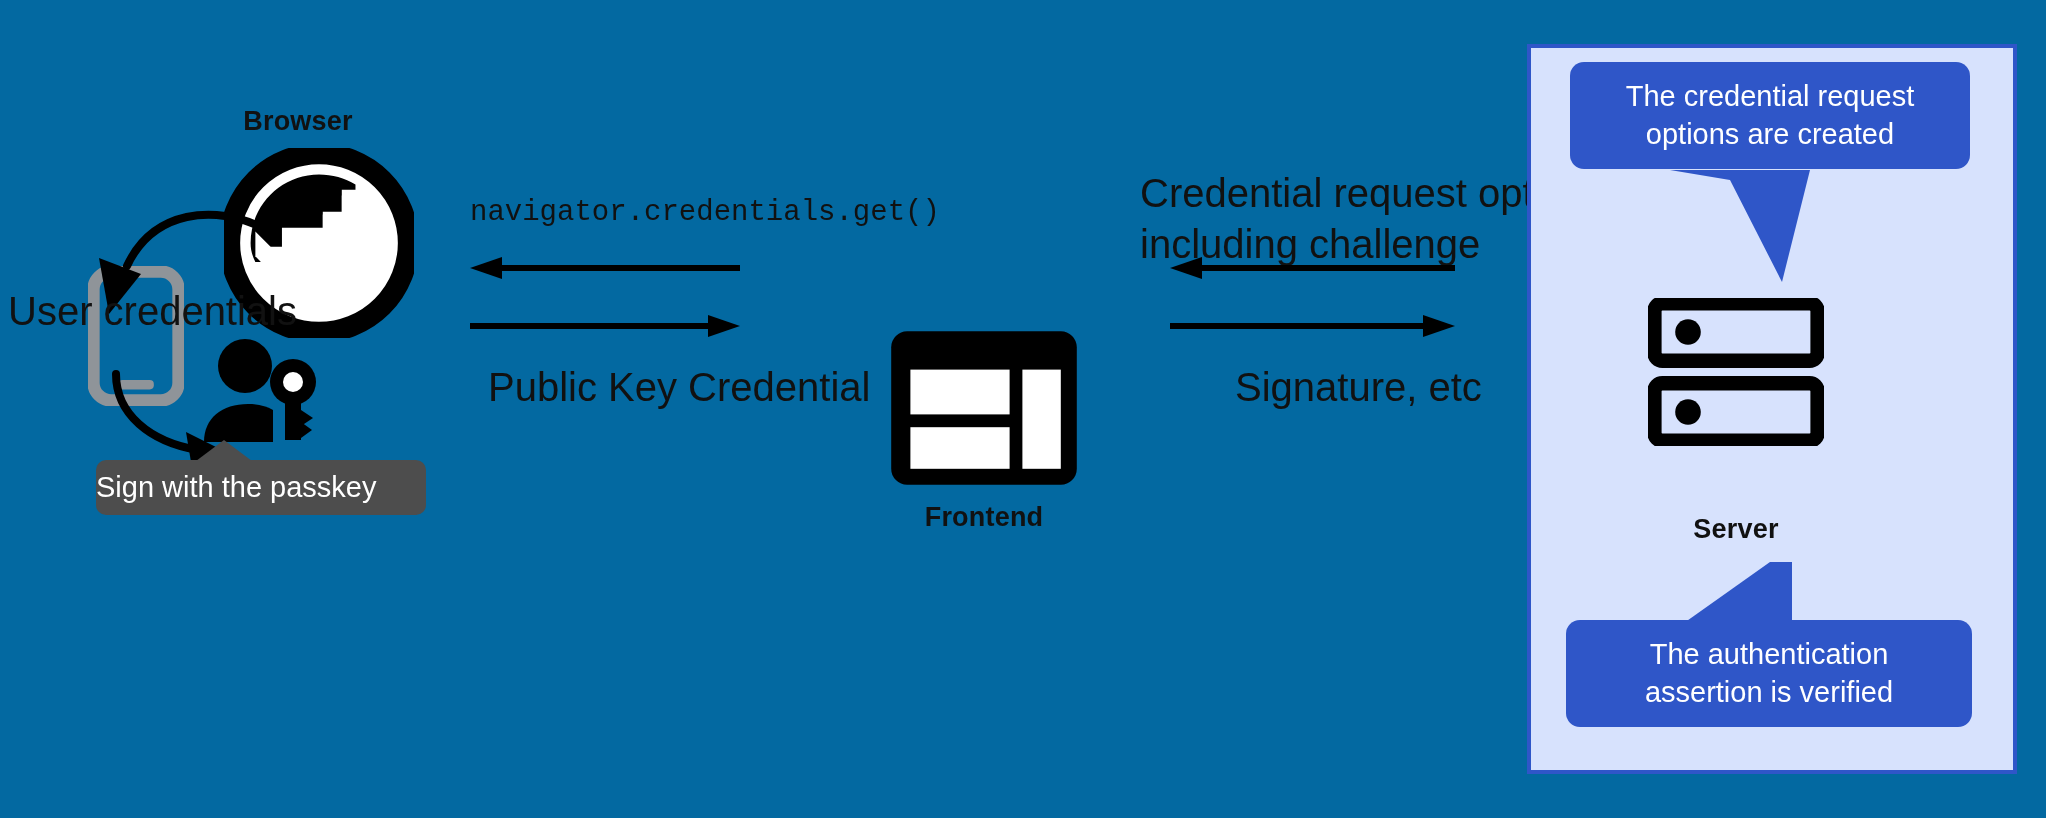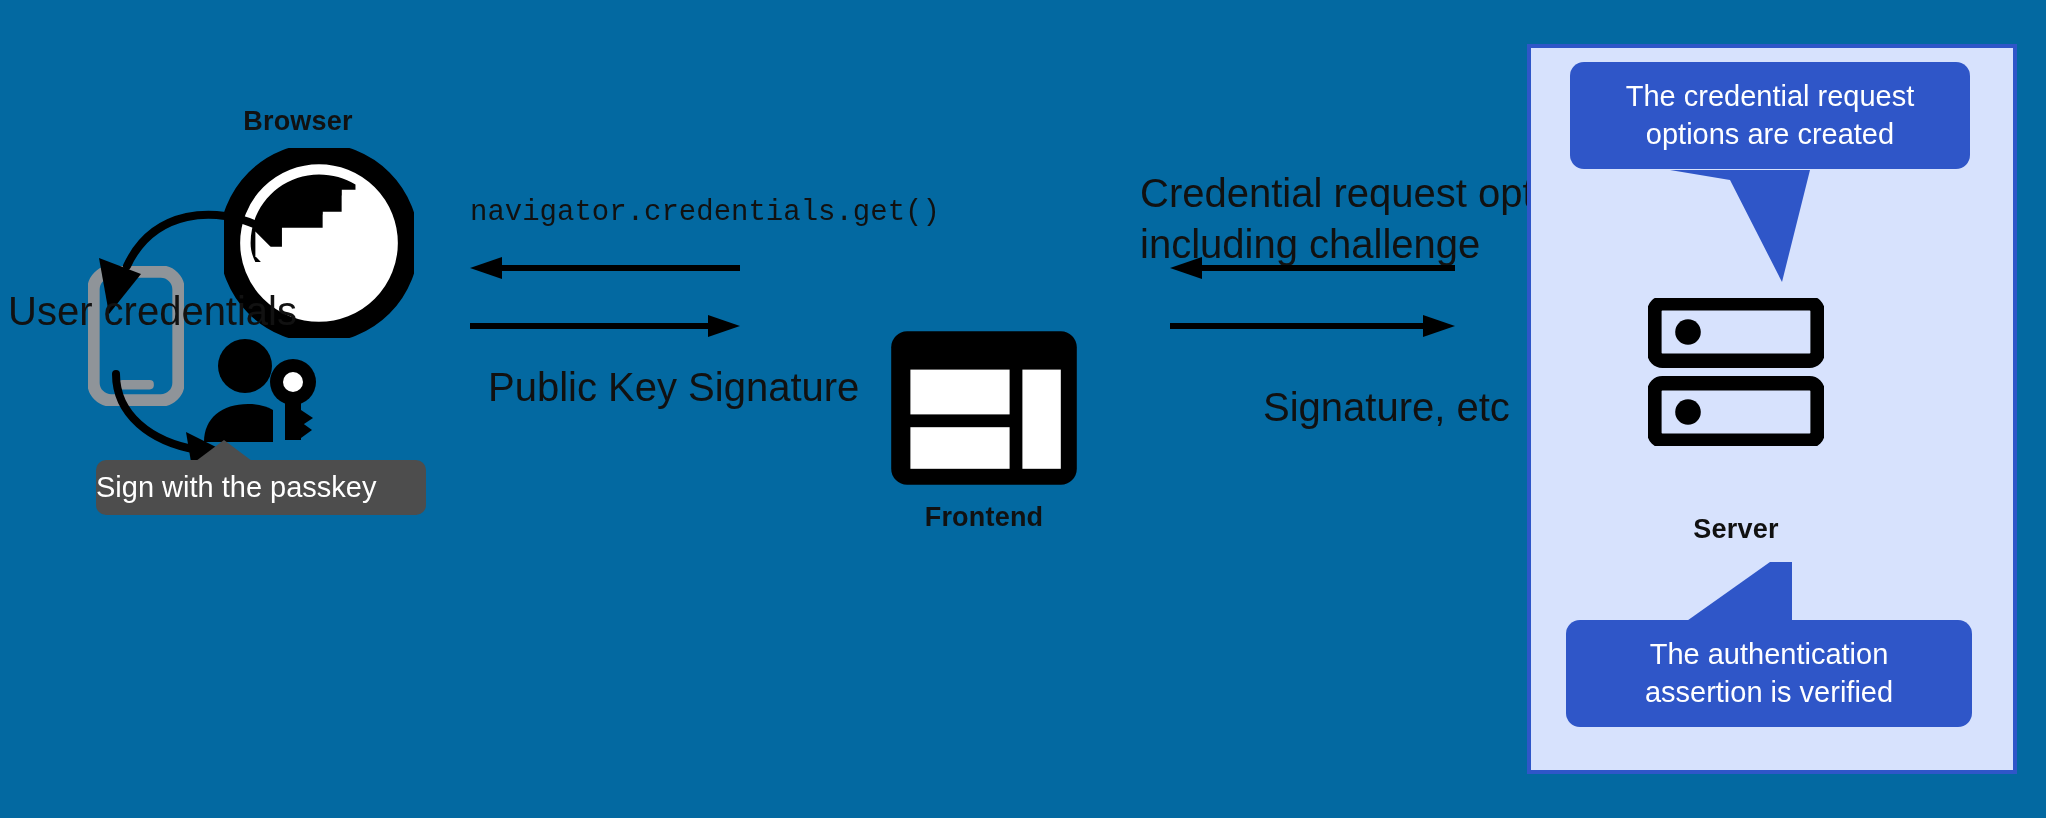--- a/index.html
+++ b/index.html
@@ -103,21 +103,21 @@
   }
 
   #ch1-arrow-left  { left: 470px; top: 257px; width: 270px; }
   #ch1-arrow-right { left: 470px; top: 315px; width: 270px; }
   #ch1-top-label   { left: 470px; top: 196px; text-align: center; }
   #ch1-bottom-label{ left: 488px; top: 362px; }
 
   #ch2-arrow-left  { left: 1170px; top: 257px; width: 285px; }
   #ch2-arrow-right { left: 1170px; top: 315px; width: 285px; }
   #ch2-top-label   { left: 1140px; top: 168px; }
-  #ch2-bottom-label{ left: 1235px; top: 382px; margin-left: 28px; }
+  #ch2-bottom-label{ left: 1235px; top: 362px; }
 
   
   #frontend-icon { left: 888px; top: 328px; width: 192px; height: 160px; }
   #frontend-label { left: 888px; top: 500px; width: 192px; text-align: center; }
 
   
   #server-panel {
     left: 1527px; top: 44px; width: 490px; height: 730px;
     background: #d7e2fd;
     border: 4px solid #2f56c8;
@@ -212,21 +212,21 @@
   <div id="ch1-arrow-left" class="abs arrow-row">
     <div class="arrow-line" style="left:28px; right:0;"></div>
     <div class="arrow-head-left"></div>
   </div>
 
   <div id="ch1-arrow-right" class="abs arrow-row">
     <div class="arrow-line" style="left:0; right:28px;"></div>
     <div class="arrow-head-right"></div>
   </div>
 
-  <div id="ch1-bottom-label" class="abs label">Public Key Signature</div>
+  <div id="ch1-bottom-label" class="abs label">Public Key Credential</div>
 
   <div id="frontend-icon" class="abs">
     <svg viewBox="0 0 120 100" width="192" height="160" aria-hidden="true">
       <rect x="2" y="2" width="116" height="96" rx="10" ry="10" fill="#000000"></rect>
       <rect x="14" y="26" width="62" height="28" fill="#ffffff"></rect>
       <rect x="14" y="62" width="62" height="26" fill="#ffffff"></rect>
       <rect x="84" y="26" width="24" height="62" fill="#ffffff"></rect>
     </svg>
   </div>
   <div id="frontend-label" class="abs label label-bold">Frontend</div>

